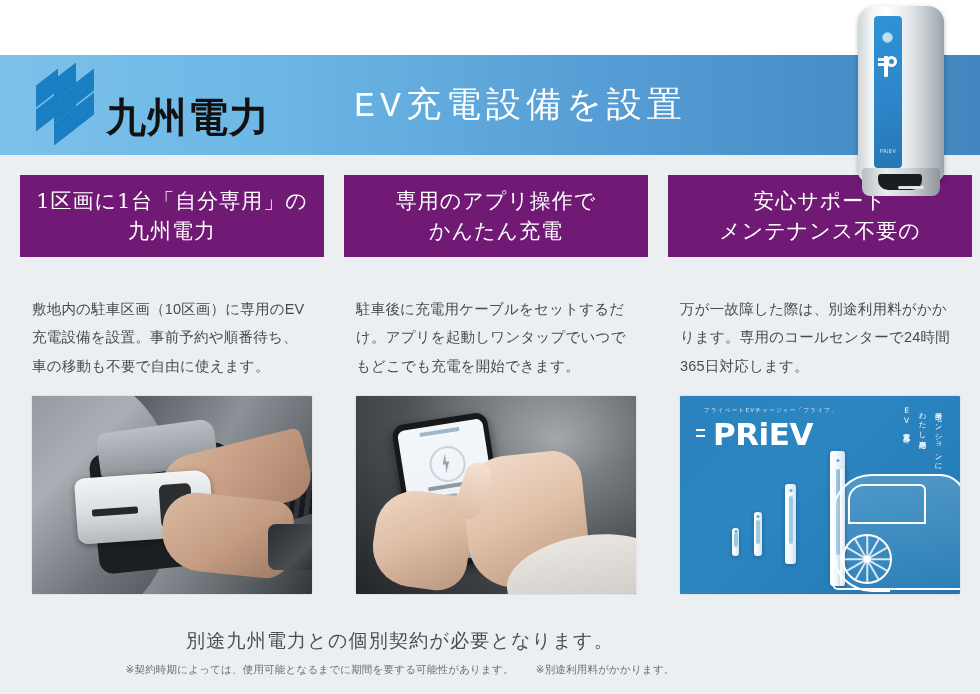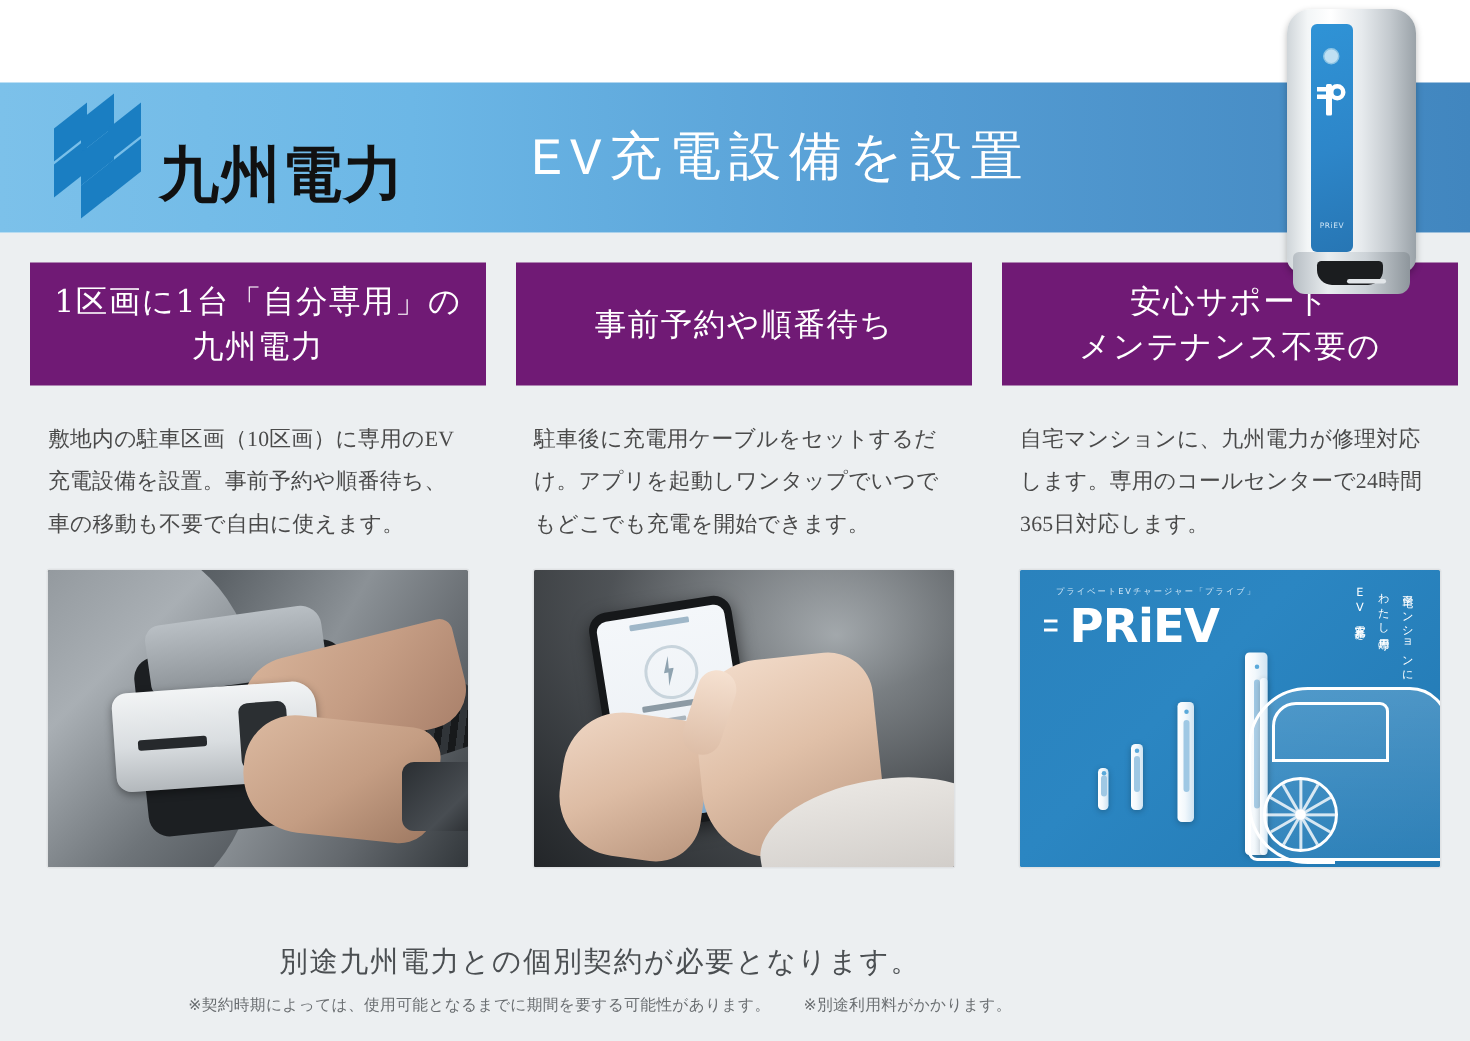--- a/index.html
+++ b/index.html
@@ -83,22 +83,22 @@
 
   .col-head{
     height:82px;background:#701a75;color:#ffffff;
     display:flex;flex-direction:column;align-items:center;justify-content:center;
     font-size:21px;line-height:1.45;letter-spacing:1px;text-align:center;
     font-family:"DejaVu Serif","Liberation Serif",serif;
   }
   .col-body{padding:22px 12px 0 12px;}
   .col-text{
     font-size:14.5px;line-height:1.95;color:#4a4a4a;letter-spacing:.2px;
-    font-family:Liberation Serif, serif;
-    margin:0 0 16px 0;
+    font-family:Liberation Sans, sans-serif;
+    margin:16px 0 16px 0;
   }
   .photo{
     width:280px;height:198px;border-radius:1px;overflow:hidden;position:relative;
     background:#2b2f33;box-shadow:0 0 0 1px rgba(0,0,0,.05);
   }
 
   
   .p1{background:linear-gradient(120deg,#3a3f44 0%,#5d6368 30%,#8b9196 55%,#63686d 78%,#32373b 100%);}
   .p1 .carbody{position:absolute;left:-10px;top:-20px;width:150px;height:240px;border-radius:0 60% 50% 0/0 45% 45% 0;background:linear-gradient(135deg,#8e9499 0%,#a9afb4 35%,#6e7479 70%,#4a4f54 100%);}
   .p1 .portdark{position:absolute;left:62px;top:52px;width:140px;height:120px;border-radius:14px;background:#1c1f22;transform:rotate(-6deg);}
@@ -242,21 +242,22 @@
             <div class="hand2"></div>
             <div class="grip"></div>
           </div>
         </div>
       </div>
 
       <div class="divider"></div>
 
       <div class="col">
         <div class="col-head">
-          <span>事前予約や順番待ち</span>
+          <span>専用のアプリ操作で</span>
+          <span>かんたん充電</span>
         </div>
         <div class="col-body">
           <p class="col-text">駐車後に充電用ケーブルをセットするだけ。アプリを起動しワンタップでいつでもどこでも充電を開始できます。</p>
           <div class="photo p2">
             <div class="blurdark"></div>
             <div class="phone">
               <div class="screen">
                 <div class="scr-logo"></div>
                 <div class="bolt"></div>
                 <div class="scr-t1"></div>
@@ -281,21 +282,21 @@
       </div>
 
       <div class="divider"></div>
 
       <div class="col">
         <div class="col-head">
           <span>安心サポート</span>
           <span>メンテナンス不要の</span>
         </div>
         <div class="col-body">
-          <p class="col-text">自宅マンションに、九州電力が修理対応します。専用のコールセンターで24時間365日対応します。</p>
+          <p class="col-text">万が一故障した際は、別途利用料がかかります。専用のコールセンターで24時間365日対応します。</p>
           <div class="photo p3">
             <div class="tagline">プライベートEVチャージャー「プライブ」</div>
             <div class="privlogo">
               <div class="plug">
                 <div class="l1"></div>
                   <div class="l2"></div>
               </div>
               <div class="txt">PRiEV</div>
             </div>
 

